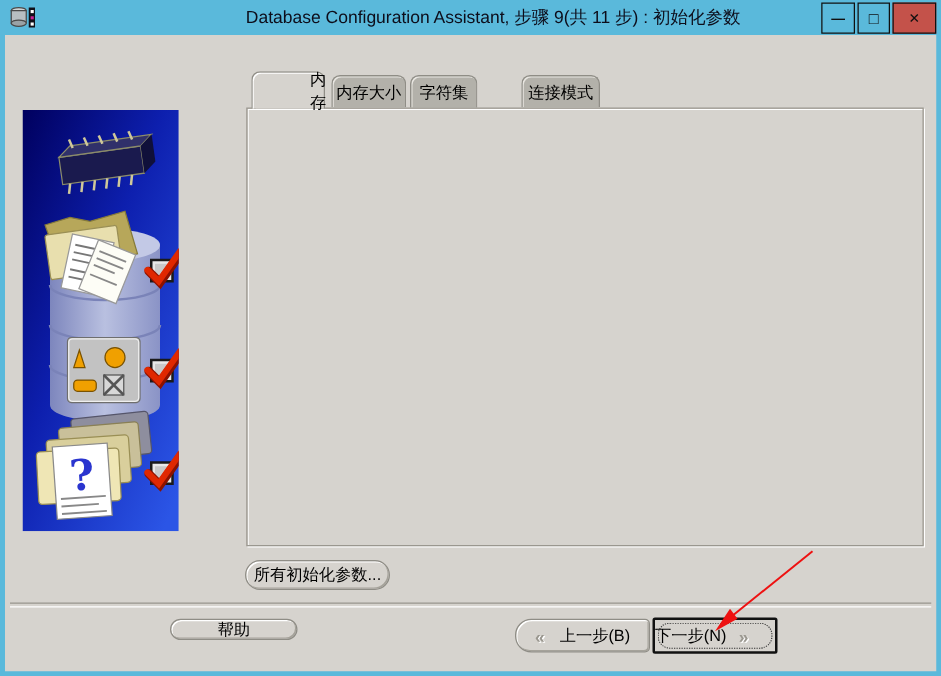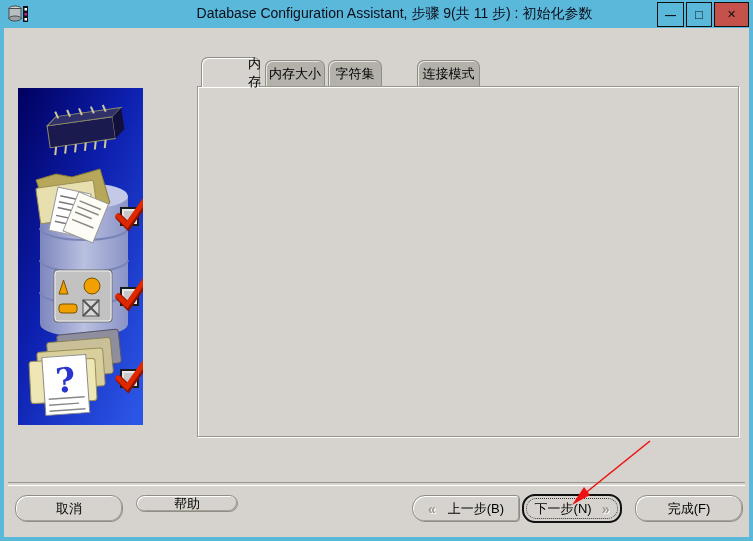--- a/index.html
+++ b/index.html
@@ -45,22 +45,22 @@
                 border:1px solid #6e6c66;box-shadow:inset 1px 1px 0 #fff;box-sizing:border-box;
                 display:flex;align-items:center;justify-content:center;font-size:8px;color:#333;}
   .tick{width:1px;height:4px;background:#555;}
   .combo{background:#d6d3ce;border:1px solid;border-color:#8f8d86 #f2f1ee #f2f1ee #8f8d86;
          box-sizing:border-box;display:flex;align-items:center;font-size:13px;color:#8b8984;padding:0 4px;}
   .combo .arrow{margin-left:auto;font-size:9px;color:#8b8984;}
   .spinner{background:#d6d3ce;border:1px solid #9a978f;box-sizing:border-box;display:flex;flex-direction:column;
            align-items:center;justify-content:space-between;font-size:7px;color:#8b8984;padding:2px 0;}
   .dotted-sep{border-top:1px dotted #444;}
   .hsep{height:2px;border-top:1px solid #98958d;border-bottom:1px solid #ffffff;}
-  .next-default{border:2px solid #111;border-radius:13px;background:#d6d3ce;
-                display:flex;align-items:center;justify-content:center;box-sizing:border-box;}
+  .next-default{border:2px solid #111;border-radius:2px;background:#d6d3ce;
+                display:flex;align-items:center;box-sizing:border-box;}
   .focus-dots{position:absolute;inset:2px;border:1px dotted #333;border-radius:10px;pointer-events:none;}
   .chev{color:#9a978f;text-shadow:1px 1px 0 #fff;font-size:14px;font-weight:bold;}
 </style>
 </head>
 <body>
 
 <div id="stage">
 
   <div class="abs titlebar">
     <div class="abs" style="left:8px;top:5px;width:22px;height:18px;">
@@ -285,40 +285,37 @@
   </div>
   <div class="abs combo" style="left:552px;top:275px;width:73px;height:22px;">
     <span>MB</span>
     <span class="arrow">▼</span>
   </div>
 
   <div class="abs dotted-sep" style="left:230px;top:310px;width:303px;"></div>
   <div class="abs lbl dim" style="left:230px;top:318px;">用于 Oracle 的总内存:</div>
   <div class="abs lbl dim" style="left:347px;top:318px;">3276 MB</div>
 
+  <div class="abs btn-pill" style="left:196px;top:448px;width:116px;height:24px;">
+    <span>所有初始化参数...</span>
+  </div>
 
   <div class="abs hsep" style="left:8px;top:482px;width:737px;"></div>
 
-  <div class="abs btn-pill" style="left:15px;top:495px;width:108px;height:27px;">
-    <span>取消</span>
-  </div>
   <div class="abs btn-pill" style="left:136px;top:495px;width:102px;height:17px;">
     <span>帮助</span>
   </div>
   <div class="abs btn-pill" style="left:412px;top:495px;width:108px;height:27px;border-radius:13px 4px 4px 13px;">
     <span class="chev" style="margin-right:12px;">«</span>
     <span>上一步(B)</span>
   </div>
   <div class="abs next-default" style="left:522px;top:494px;width:100px;height:29px;">
     <div class="focus-dots"></div>
     <span style="font-size:13px;">下一步(N)</span>
     <span class="chev" style="margin-left:10px;">»</span>
-  </div>
-  <div class="abs btn-pill" style="left:635px;top:495px;width:108px;height:27px;">
-    <span>完成(F)</span>
   </div>
 
   <div class="abs" style="left:560px;top:437px;width:95px;height:72px;pointer-events:none;z-index:9;">
     <svg width="95" height="72" viewBox="0 0 95 72">
       <line x1="90" y1="4" x2="18" y2="62" stroke="#ee1111" stroke-width="1.6"></line>
       <polygon points="12,68 30,58 24,50" fill="#ee1111"></polygon>
     </svg>
   </div>
 
 </div>

